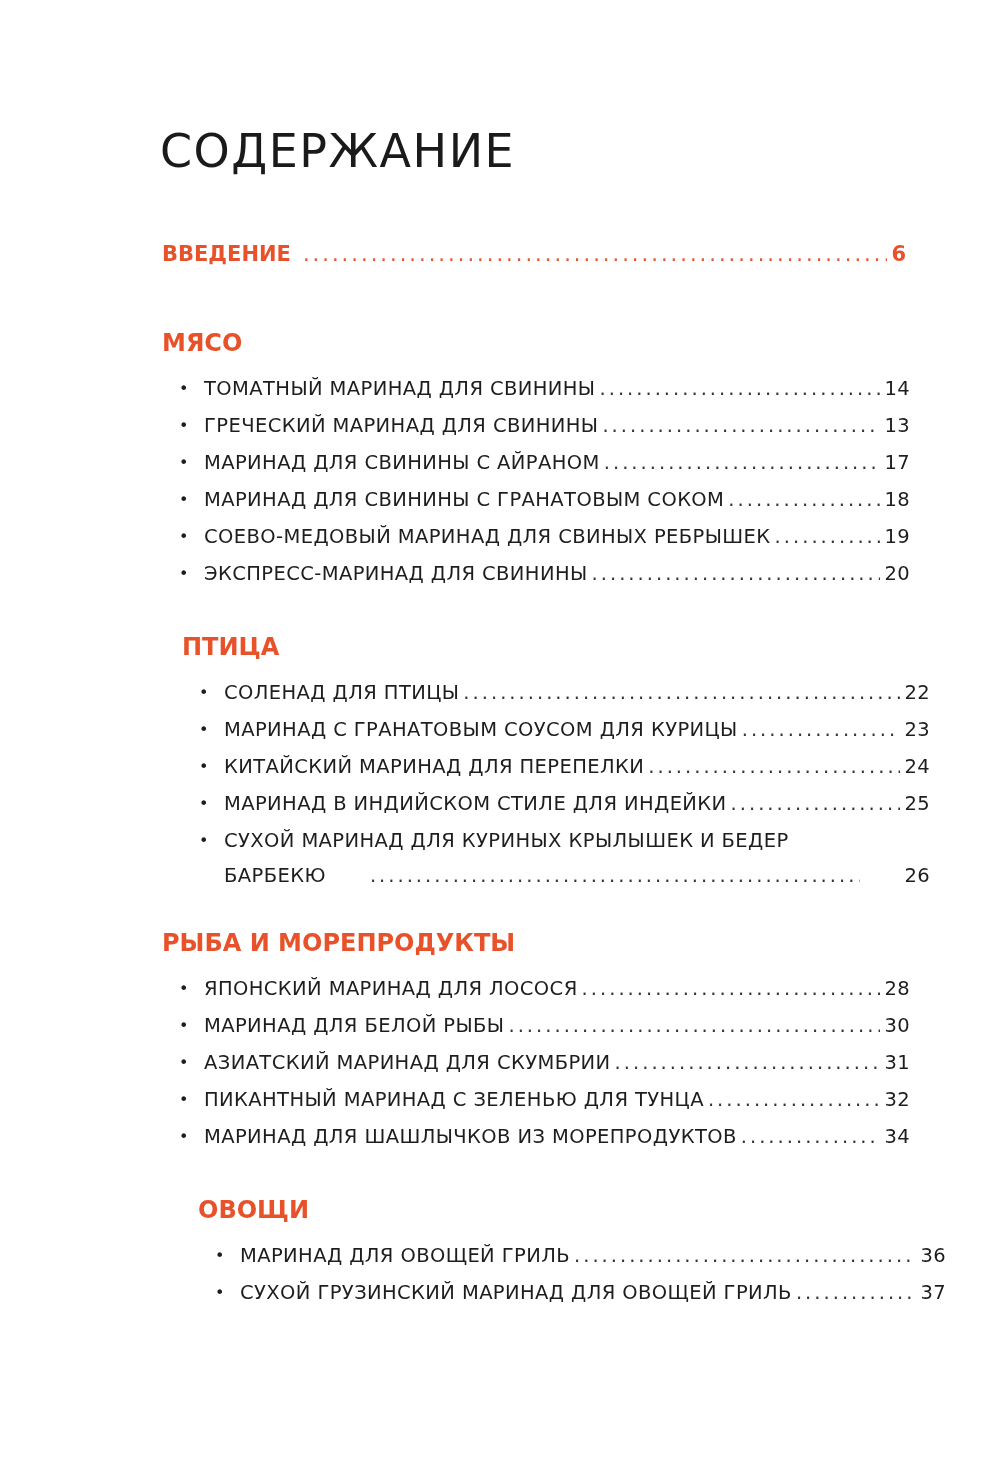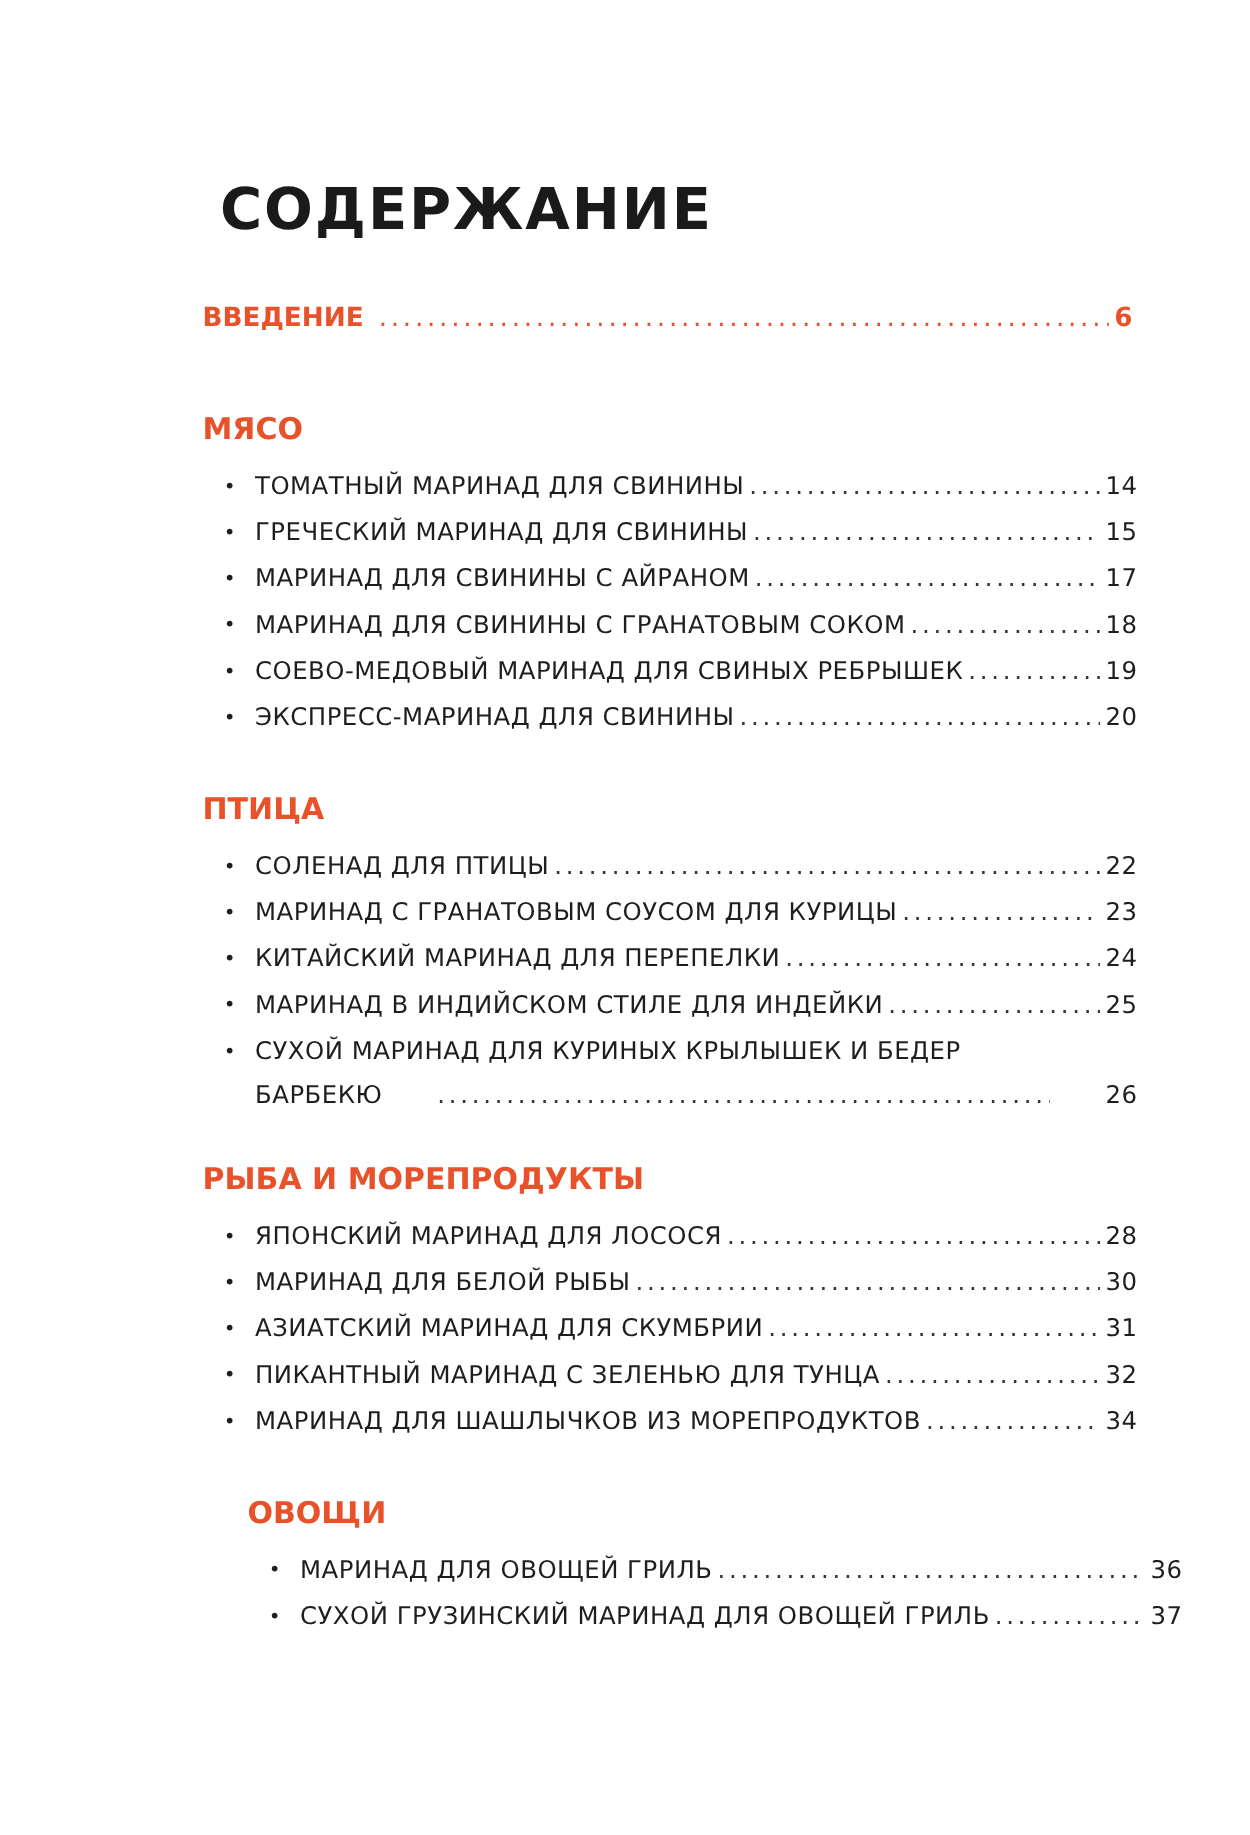--- a/index.html
+++ b/index.html
@@ -1,19 +1,19 @@
 <!DOCTYPE html>
 <html><head>
   <meta charset="utf-8">
   <style>
     html, body { margin: 0; padding: 0; background: #ffffff; }
     body { width: 1000px; height: 1468px; position: relative; overflow: hidden;
            font-family: "DejaVu Sans", sans-serif; color: #1e1e1e; }
     .page-title { position: absolute; left: 160px; top: 124px; font-size: 46px;
-                  font-weight: bold; letter-spacing: 1.5px; margin: 16px; color: #1a1a1a; }
+                  font-weight: normal; letter-spacing: 1.5px; margin: 0; color: #1a1a1a; }
     .intro { position: absolute; left: 162px; top: 242px; width: 744px; display: flex;
              align-items: baseline; color: #e8522a; font-weight: bold; font-size: 21px; text-align: right; }
     .intro .dots { flex: 1; overflow: hidden; white-space: nowrap; margin: 0 4px 0 12px;
                    font-weight: normal; letter-spacing: 3px; }
     .section { position: absolute; left: 162px; width: 748px; }
     .section-title { color: #e8522a; font-weight: bold; font-size: 24px; margin: 0 0 12px 0;
                      height: 30px; line-height: 30px; }
     .entry { position: relative; padding-left: 42px; font-size: 19.5px; letter-spacing: 0.4px;
              line-height: 37px; height: 37px; display: flex; align-items: baseline; }
     .entry.two-line { height: auto; display: block; }
@@ -40,21 +40,21 @@
   <div class="entry">
       <span class="bullet">•</span>
       <span class="label">ТОМАТНЫЙ МАРИНАД ДЛЯ СВИНИНЫ</span>
       <span class="dots">......................................................................................................................</span>
       <span class="page">14</span>
     </div>
   <div class="entry">
       <span class="bullet">•</span>
       <span class="label">ГРЕЧЕСКИЙ МАРИНАД ДЛЯ СВИНИНЫ</span>
       <span class="dots">......................................................................................................................</span>
-      <span class="page">15</span>
+      <span class="page">13</span>
     </div>
   <div class="entry">
       <span class="bullet">•</span>
       <span class="label">МАРИНАД ДЛЯ СВИНИНЫ С АЙРАНОМ</span>
       <span class="dots">......................................................................................................................</span>
       <span class="page">17</span>
     </div>
   <div class="entry">
       <span class="bullet">•</span>
       <span class="label">МАРИНАД ДЛЯ СВИНИНЫ С ГРАНАТОВЫМ СОКОМ</span>
@@ -68,21 +68,21 @@
       <span class="page">19</span>
     </div>
   <div class="entry">
       <span class="bullet">•</span>
       <span class="label">ЭКСПРЕСС-МАРИНАД ДЛЯ СВИНИНЫ</span>
       <span class="dots">......................................................................................................................</span>
       <span class="page">20</span>
     </div>
 </div>
 
-<div class="section" style="top:632px;">
+<div class="section" style="top:632px;margin-left:20px;">
   <div class="section-title">ПТИЦА</div>
   <div class="entry">
       <span class="bullet">•</span>
       <span class="label">СОЛЕНАД ДЛЯ ПТИЦЫ</span>
       <span class="dots">......................................................................................................................</span>
       <span class="page">22</span>
     </div>
   <div class="entry">
       <span class="bullet">•</span>
       <span class="label">МАРИНАД С ГРАНАТОВЫМ СОУСОМ ДЛЯ КУРИЦЫ</span>

